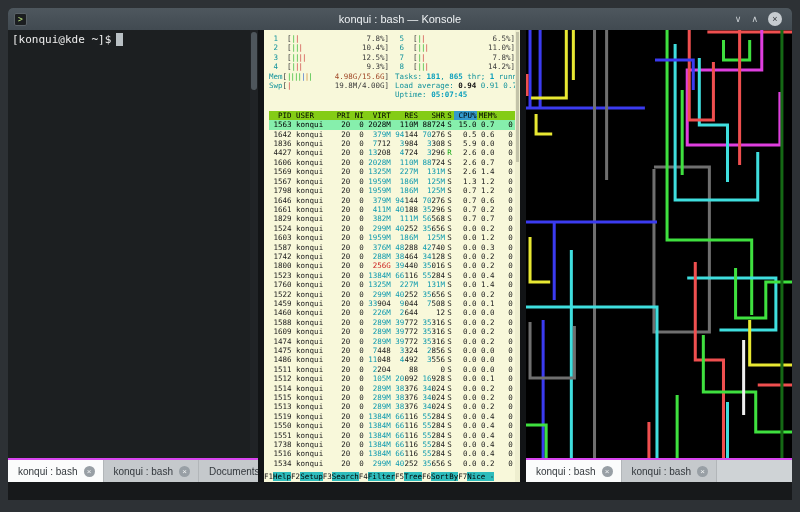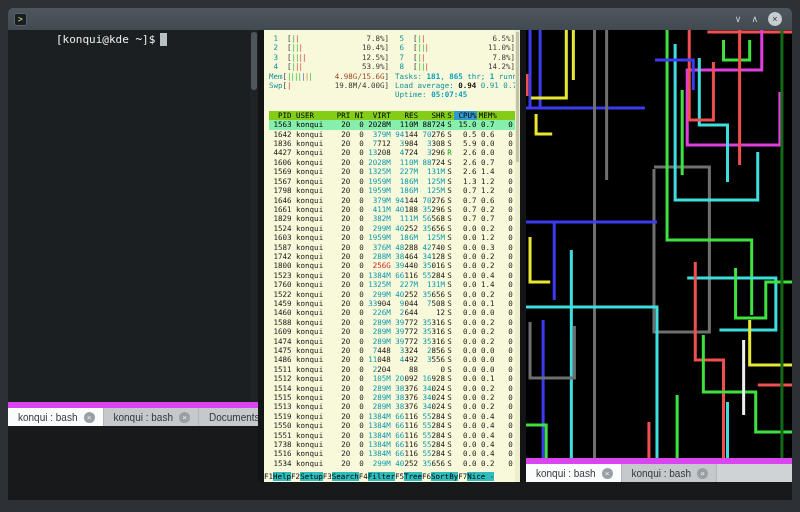--- a/index.html
+++ b/index.html
@@ -29,21 +29,21 @@
              display:flex; align-items:center; padding-left:6px; }
   .menu-item { font-size:11px; color:#26292c; padding:0 8px; line-height:17px; }
 
   
   .content { display:flex; height:452px; }
   .splitter { width:6px; background:#121416; }
   .colL { width:250px; display:flex; flex-direction:column; }
   .colR { flex:1; display:flex; flex-direction:column; }
 
   
-  .terminal { position:relative; height:372px; background:#1c1f21; overflow:hidden;padding-left:44px; }
+  .terminal { position:relative; height:428px; background:#1c1f21; overflow:hidden; }
   .prompt-line { padding:3px 4px; font-family:"DejaVu Sans Mono",monospace;
                  font-size:11px; color:#ededed; display:flex; align-items:center; }
   .cursor { display:inline-block; width:7px; height:13px; background:#b9c0c4; margin-left:5px; }
   .vscroll { position:absolute; right:0; top:0; width:8px; height:100%; background:#202326; }
   .vscroll .thumb { position:absolute; left:1px; top:2px; width:6px; height:58px;
                     background:#4e565c; border-radius:3px; }
 
   
   .htop { width:256px; background:#f8f8da; position:relative; overflow:hidden;
           font-family:"DejaVu Sans Mono",monospace; font-size:7.5px; color:#1a1a1a; }
@@ -87,36 +87,37 @@
   .flbl { background:#2ebcbc; color:#000; width:6ch; }
 
   .hscroll { position:absolute; right:0; top:0; width:5px; height:100%; background:#eeeecf; }
   .hscroll .thumb { position:absolute; left:1px; top:2px; width:3px; height:130px; background:#c3c3a9; }
 
   
   .pipes { position:relative; height:428px; background:#000; overflow:hidden; }
   .pipes svg { display:block; width:100%; height:100%; }
 
   
-  .tabbar { height:24px; background:#cfd3d6; border-top:6px solid #d946ef;
+  .tabbar { height:24px; background:#cfd3d6; border-top:2px solid #d946ef;
             display:flex; align-items:stretch; overflow:hidden; }
   .tab { display:flex; align-items:center; gap:6px; padding:0 8px 0 10px;
          font-size:10px; color:#33383d; background:#c5c9cc;
          border-right:1px solid #b2b6b9; white-space:nowrap; }
   .tab.active { background:#fbfcfc; }
   .tab-close { width:11px; height:11px; border-radius:50%; background:#989fa5;
                color:#f2f4f5; font-size:8px; line-height:11px; text-align:center; }
 </style>
 </head>
 <body>
 
 <div class="window">
 
   <div class="titlebar">
     <div class="app-icon">&gt;</div>
+    <div class="title">konqui : bash — Konsole</div>
     <div class="winbtns">
       <span class="wb">∨</span>
       <span class="wb">∧</span>
       <span class="wb-close">×</span>
     </div>
   </div>
 
 
   <div class="content">
 
@@ -147,21 +148,21 @@
 
     <div class="splitter"></div>
 
     <div class="htop">
       <div class="htop-inner">
         <div class="meters" id="meters">
             <div class="mcol">
               <div class="mrow"><span class="mnum">1</span><span class="bk">&nbsp;&nbsp;[</span><span class="bars"><span class="bg">|</span><span class="br">|</span></span><span class="sp"></span><span class="pct">7.8%</span><span class="bk">]</span></div>
               <div class="mrow"><span class="mnum">2</span><span class="bk">&nbsp;&nbsp;[</span><span class="bars"><span class="bg">|</span><span class="bg">|</span><span class="br">|</span></span><span class="sp"></span><span class="pct">10.4%</span><span class="bk">]</span></div>
               <div class="mrow"><span class="mnum">3</span><span class="bk">&nbsp;&nbsp;[</span><span class="bars"><span class="bg">|</span><span class="bg">|</span><span class="br">|</span><span class="br">|</span></span><span class="sp"></span><span class="pct">12.5%</span><span class="bk">]</span></div>
-              <div class="mrow"><span class="mnum">4</span><span class="bk">&nbsp;&nbsp;[</span><span class="bars"><span class="bg">|</span><span class="br">|</span><span class="br">|</span></span><span class="sp"></span><span class="pct">53.9%</span><span class="bk">]</span></div>
+              <div class="mrow"><span class="mnum">4</span><span class="bk">&nbsp;&nbsp;[</span><span class="bars"><span class="bg">|</span><span class="br">|</span><span class="br">|</span></span><span class="sp"></span><span class="pct">9.3%</span><span class="bk">]</span></div>
               <div class="mrow"><span class="mlbl">Mem</span><span class="bk">[</span><span class="bars"><span class="bg">|</span><span class="bg">|</span><span class="bg">|</span><span class="bg">|</span><span class="bb">|</span><span class="bo">|</span><span class="bg">|</span></span><span class="sp"></span><span class="memtxt">4.98G/15.6G</span><span class="bk">]</span></div>
               <div class="mrow"><span class="mlbl">Swp</span><span class="bk">[</span><span class="bars"><span class="br">|</span></span><span class="sp"></span><span class="swptxt">19.8M/4.00G</span><span class="bk">]</span></div>
             </div>
             <div class="mcol">
               <div class="mrow"><span class="mnum">5</span><span class="bk">&nbsp;&nbsp;[</span><span class="bars"><span class="bg">|</span><span class="br">|</span></span><span class="sp"></span><span class="pct">6.5%</span><span class="bk">]</span></div>
               <div class="mrow"><span class="mnum">6</span><span class="bk">&nbsp;&nbsp;[</span><span class="bars"><span class="bg">|</span><span class="bg">|</span><span class="br">|</span></span><span class="sp"></span><span class="pct">11.0%</span><span class="bk">]</span></div>
               <div class="mrow"><span class="mnum">7</span><span class="bk">&nbsp;&nbsp;[</span><span class="bars"><span class="bg">|</span><span class="br">|</span></span><span class="sp"></span><span class="pct">7.8%</span><span class="bk">]</span></div>
               <div class="mrow"><span class="mnum">8</span><span class="bk">&nbsp;&nbsp;[</span><span class="bars"><span class="bg">|</span><span class="bg">|</span><span class="br">|</span></span><span class="sp"></span><span class="pct">14.2%</span><span class="bk">]</span></div>
               <div class="info"><span class="teal">Tasks: </span><span class="cyb">181</span><span class="teal">, </span><span class="cyb">865</span><span class="teal"> thr; </span><span class="cyb">1</span><span class="teal"> runni</span></div>
               <div class="info"><span class="teal">Load average: </span><span class="blk">0.94 </span><span class="teal">0.91 0.77</span></div>

